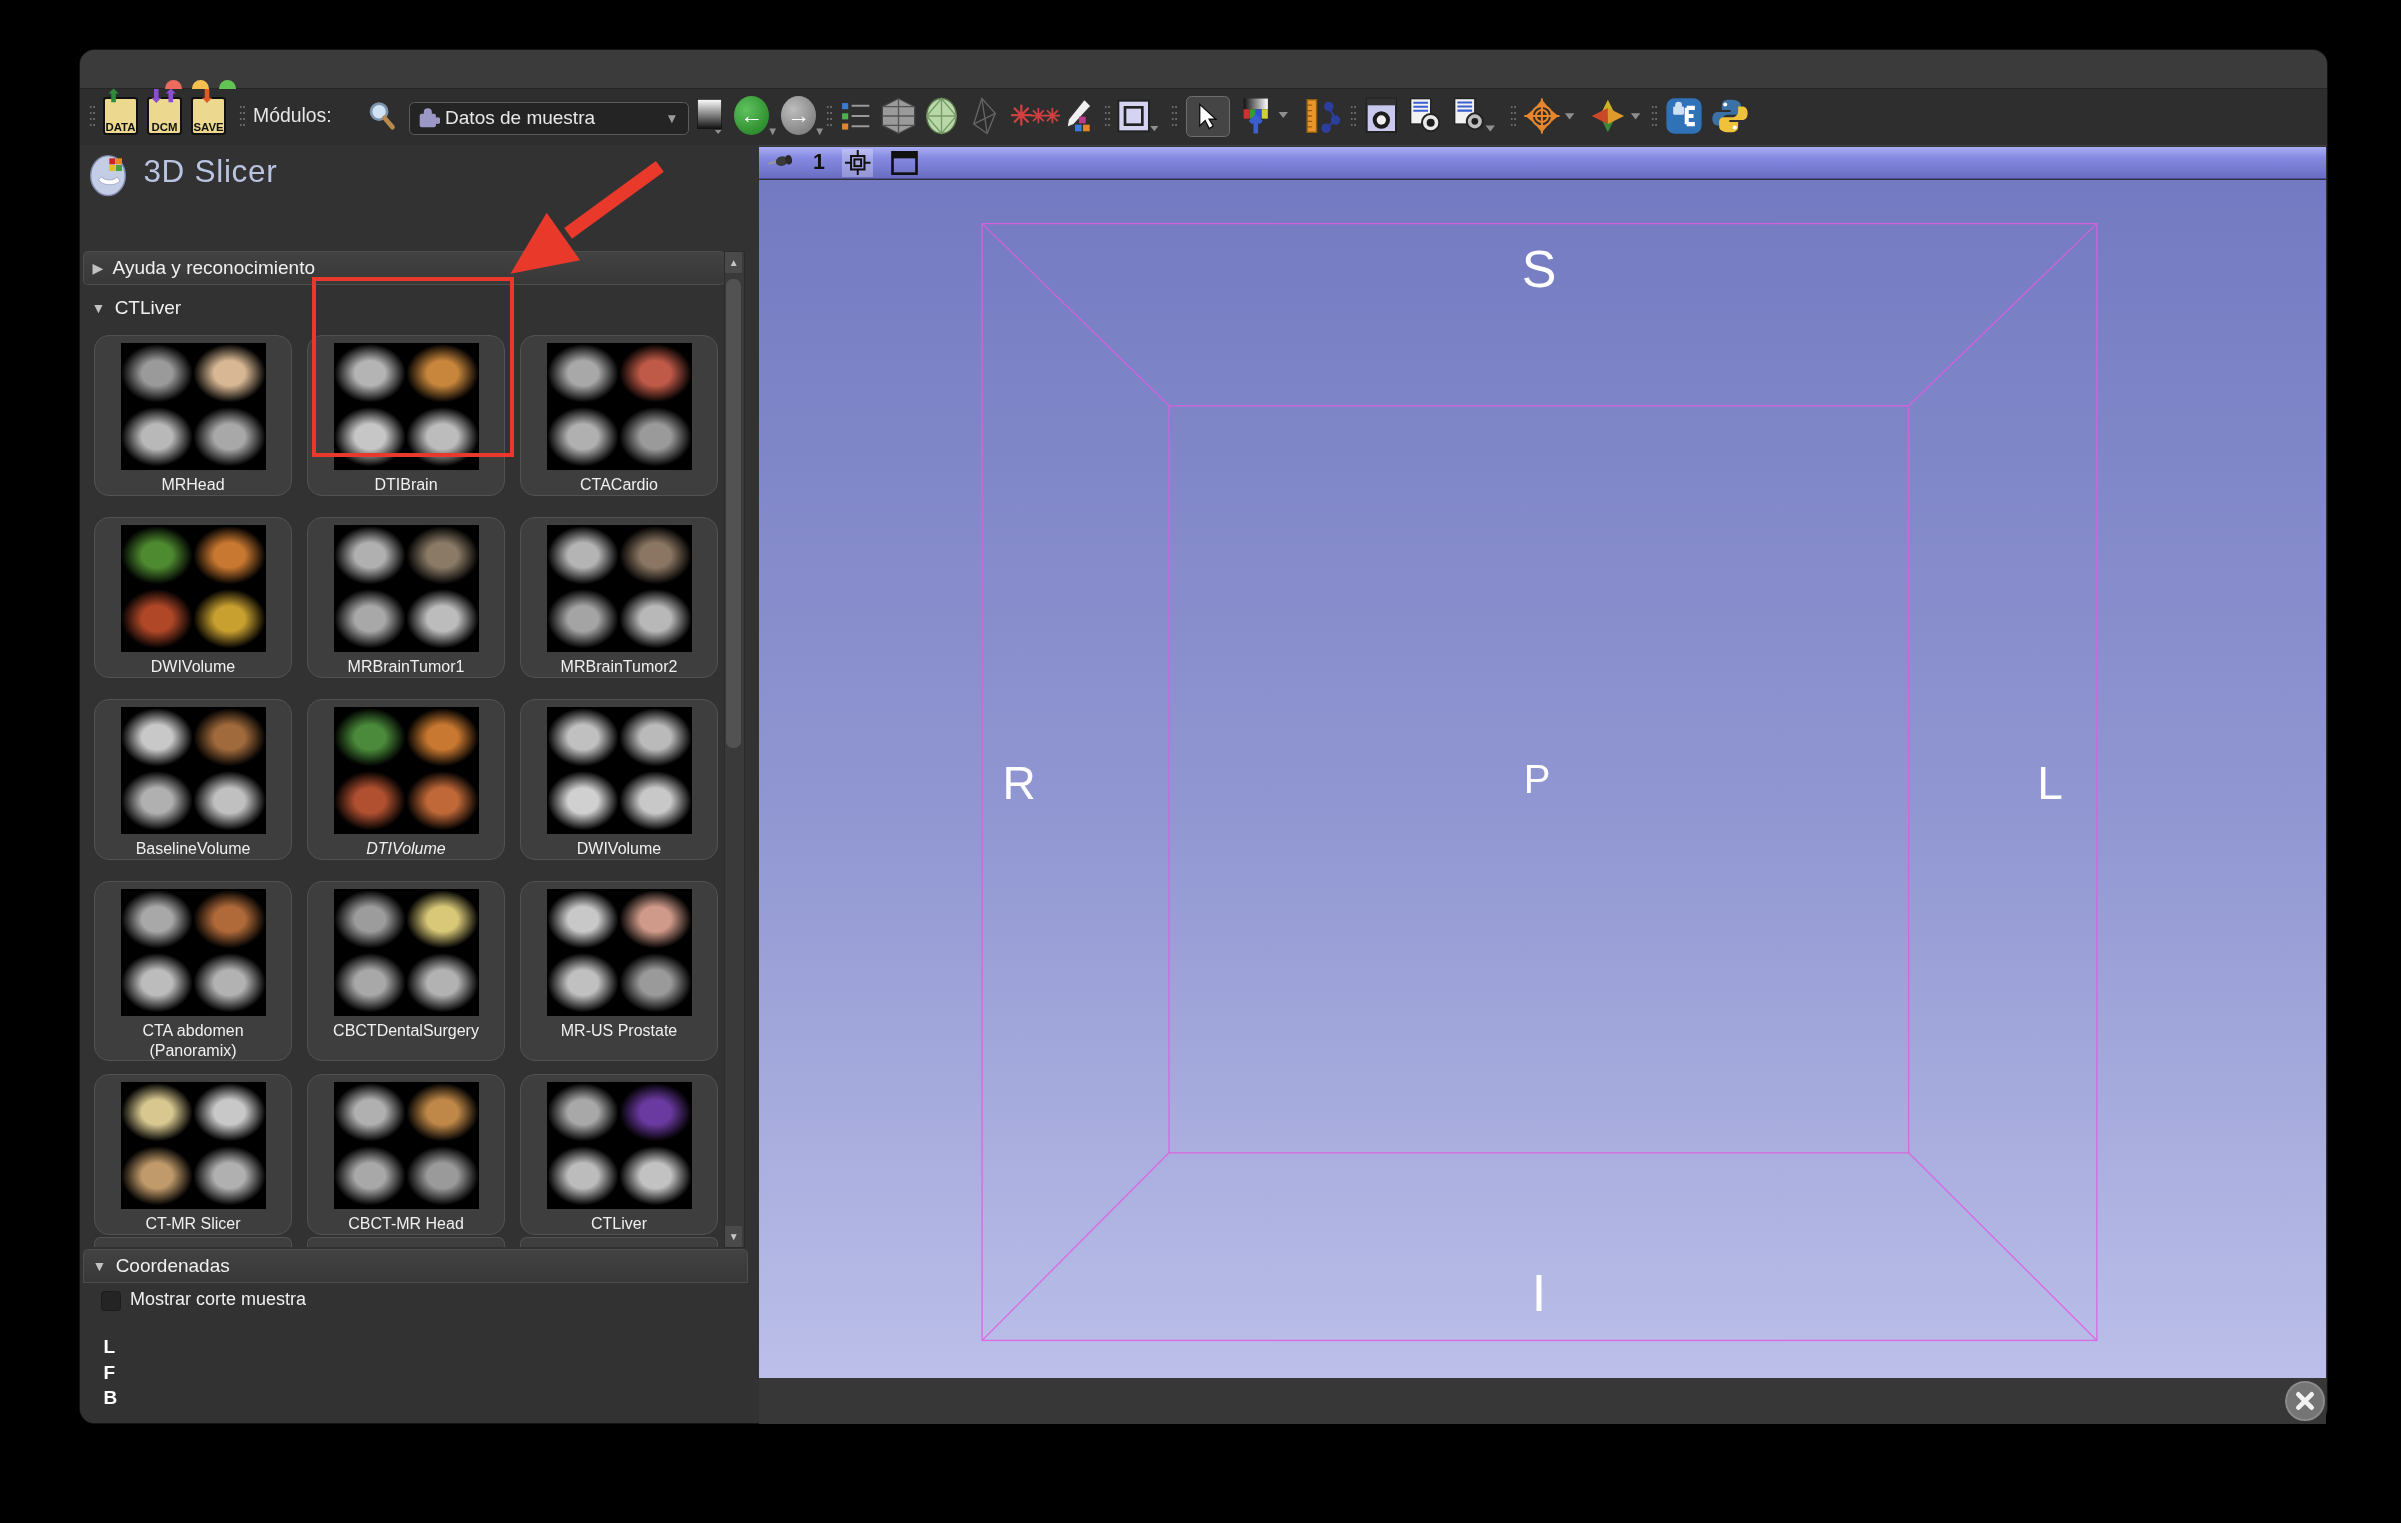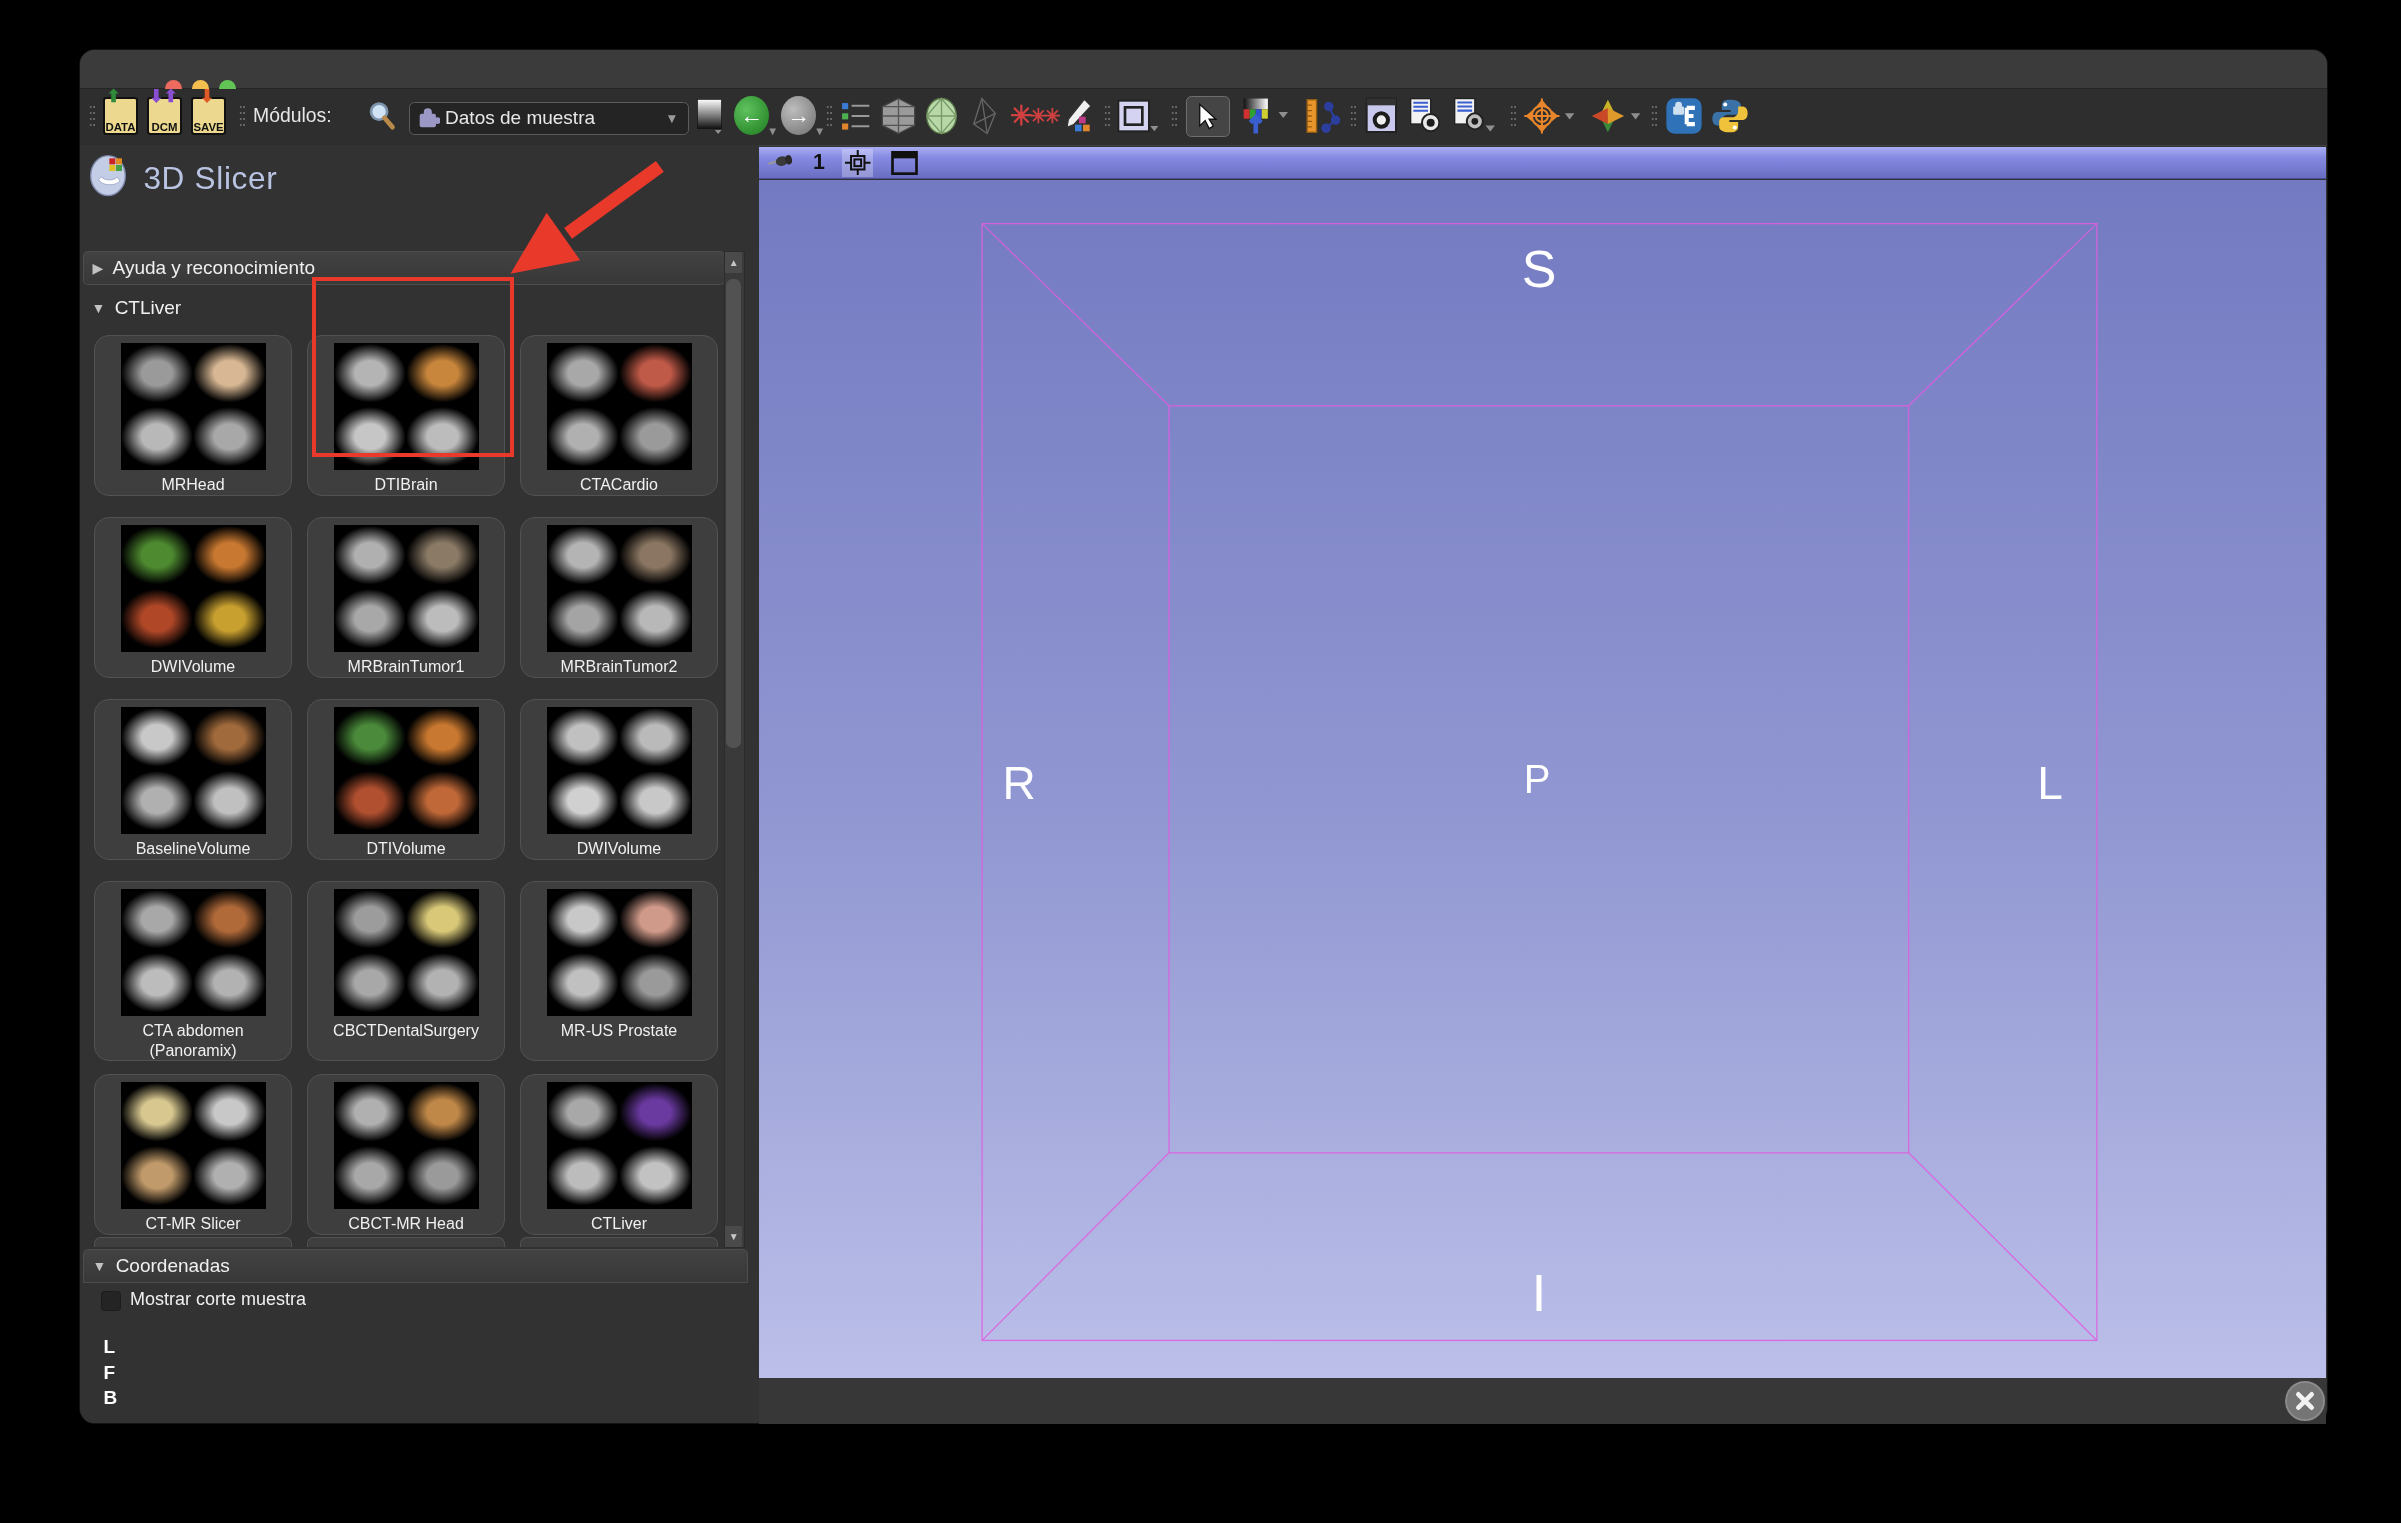--- a/index.html
+++ b/index.html
@@ -26,21 +26,21 @@
   #module-combo .caret{margin-left:auto;margin-right:9.4px;color:#9a9a9a;font-size:13.4px;}
   .docicon{width:31px;height:34px;background:#ecd98f;border:2px solid #111;border-radius:3.4px;
            display:flex;align-items:flex-end;justify-content:center;color:#111;font-weight:bold;
            font-size:11.4px;position:relative;}
   .docicon .arr{position:absolute;top:-13.4px;font-size:17.4px;font-weight:bold;}
   .oval-btn{width:35px;height:39px;border-radius:50%;display:flex;align-items:center;justify-content:center;
             color:#fff;font-size:23px;font-weight:bold;position:relative;}
   .mini-caret{position:absolute;right:-9.4px;bottom:-1.3px;color:#8f8f8f;font-size:11.4px;}
   
   #sidebar{position:absolute;left:0px;top:95px;width:679px;height:1278px;background:#323232;}
-  #logo-row{position:absolute;left:9.4px;top:8px;display:flex;align-items:flex-end;}
+  #logo-row{position:absolute;left:9.4px;top:8px;display:flex;align-items:flex-start;}
   #app-title{color:#b9c3e2;font-size:31.5px;margin-left:12px;letter-spacing:0.7px;}
   .collapsible{position:absolute;left:3.4px;width:640px;height:32px;border:1.3px solid #4e4e4e;border-radius:4.7px;
                background:linear-gradient(#424242,#383838);color:#f0f0f0;font-size:19px;
                display:flex;align-items:center;}
   .collapsible .tri, .plainrow .tri{color:#c2c2c2;font-size:14px;margin:0 9.4px 0 8px;}
   .plainrow{position:absolute;left:3.4px;width:640px;height:27px;color:#f0f0f0;font-size:19px;
             display:flex;align-items:center;}
   
   .card{position:absolute;width:196px;background:#3e3e3e;border:1.3px solid #525252;border-radius:15px;}
   .thumb{width:145px;height:127px;margin:6.7px auto 0;display:grid;grid-template-columns:1fr 1fr;
@@ -391,21 +391,21 @@
   </div>
           <div class="card" style="left: 14px; top: 554px; height: 159px;">
     <div class="thumb">
       <div class="tile" style="background: radial-gradient(62% 58% at 50% 48%, rgb(200, 200, 200) 0%, rgb(200, 200, 200) 34%, rgb(0, 0, 0) 80%);"></div>
       <div class="tile" style="background: radial-gradient(62% 58% at 50% 48%, rgb(160, 106, 60) 0%, rgb(160, 106, 60) 34%, rgb(0, 0, 0) 80%);"></div>
       <div class="tile" style="background: radial-gradient(62% 58% at 50% 48%, rgb(176, 176, 176) 0%, rgb(176, 176, 176) 34%, rgb(0, 0, 0) 80%);"></div>
       <div class="tile" style="background: radial-gradient(62% 58% at 50% 48%, rgb(192, 192, 192) 0%, rgb(192, 192, 192) 34%, rgb(0, 0, 0) 80%);"></div>
     </div>
     <div class="label">BaselineVolume</div>
   </div>
-          <div class="card" style="left: 227px; top: 554px; height: 159px;">
+          <div class="card" style="left: 227px; top: 554px; height: 159px; font-style: italic;">
     <div class="thumb">
       <div class="tile" style="background: radial-gradient(62% 58% at 50% 48%, rgb(74, 138, 58) 0%, rgb(74, 138, 58) 34%, rgb(0, 0, 0) 80%);"></div>
       <div class="tile" style="background: radial-gradient(62% 58% at 50% 48%, rgb(200, 120, 48) 0%, rgb(200, 120, 48) 34%, rgb(0, 0, 0) 80%);"></div>
       <div class="tile" style="background: radial-gradient(62% 58% at 50% 48%, rgb(176, 80, 48) 0%, rgb(176, 80, 48) 34%, rgb(0, 0, 0) 80%);"></div>
       <div class="tile" style="background: radial-gradient(62% 58% at 50% 48%, rgb(192, 104, 56) 0%, rgb(192, 104, 56) 34%, rgb(0, 0, 0) 80%);"></div>
     </div>
     <div class="label">DTIVolume</div>
   </div>
           <div class="card" style="left: 440px; top: 554px; height: 159px;">
     <div class="thumb">

